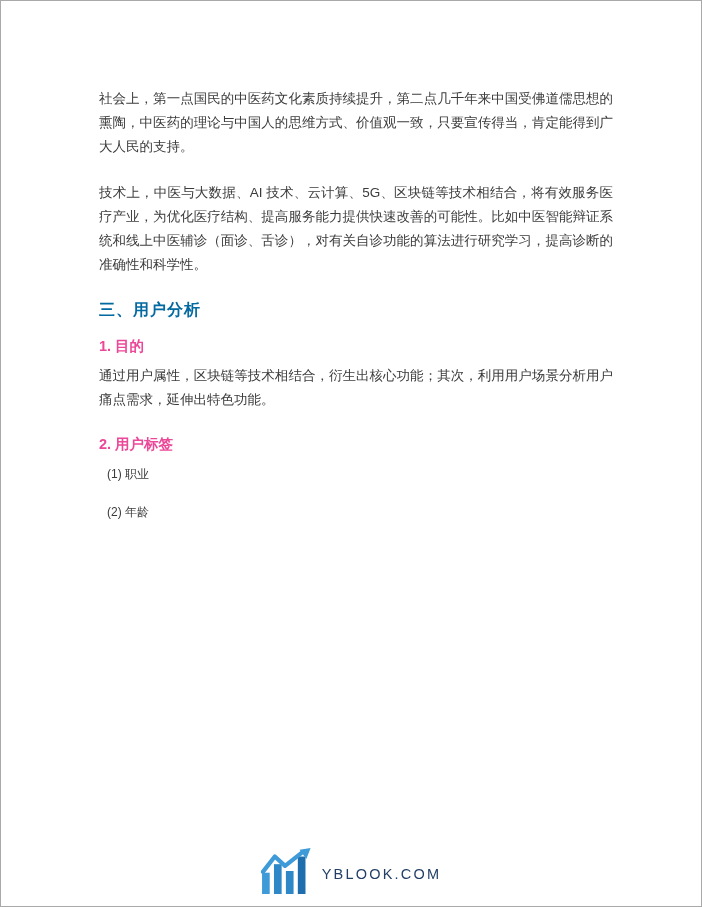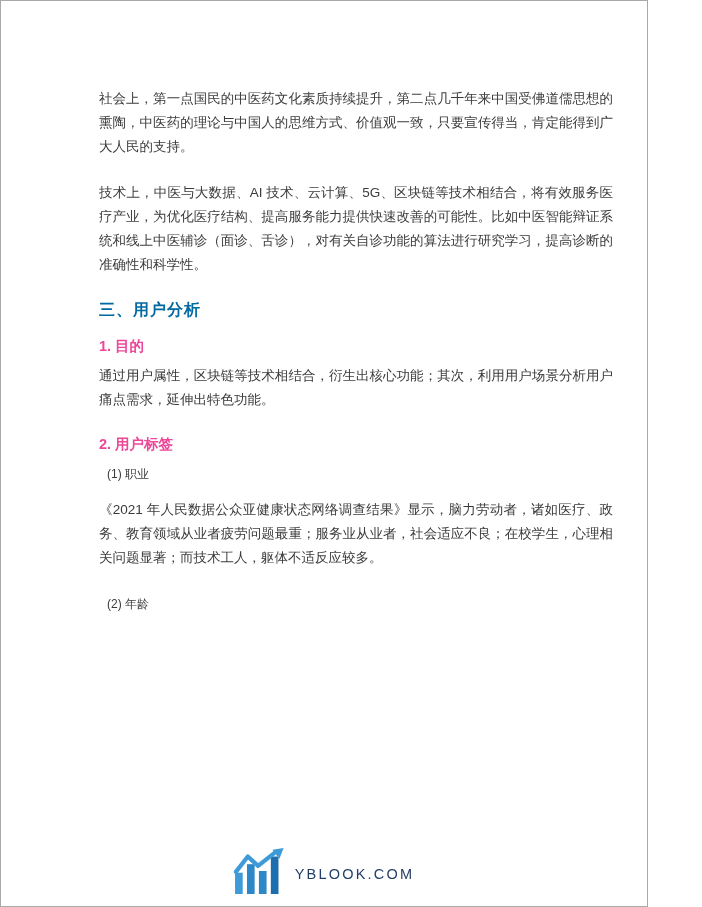--- a/index.html
+++ b/index.html
@@ -3,21 +3,21 @@
 <meta charset="utf-8">
 <style>
   html, body {
     margin: 0;
     padding: 0;
     background: #ffffff;
     font-family: "Liberation Sans", "DejaVu Sans", sans-serif;
   }
   .page {
     position: relative;
-    width: 648px;
+    width: 702px;
     height: 907px;
     box-sizing: border-box;
     background: #ffffff;
     border: 1px solid #a9a9a9;
     overflow: hidden;
   }
   .content {
     position: absolute;
     top: 0;
     left: 98px;
@@ -107,21 +107,20 @@
     <h2 class="h-section">三、用户分析</h2>
 
     <h3 class="h-sub">1. 目的</h3>
 
     <p class="para">通过用户属性，区块链等技术相结合，衍生出核心功能；其次，利用用户场景分析用户痛点需求，延伸出特色功能。</p>
 
     <h3 class="h-sub">2. 用户标签</h3>
 
     <p class="list-label">(1) 职业</p>
 
-    <p class="para">《2021 年人民数据公众亚健康状态网络调查结果》显示，脑力劳动者，诸如医疗、政务、教育领域从业者疲劳问题最重；服务业从业者，社会适应不良；在校学生，心理相关问题显著；而技术工人，躯体不适反应较多。</p>
 
     <p class="list-label last">(2) 年龄</p>
 
   </div>
 
   <div class="watermark">
     <span>
       <svg class="wm-icon" viewBox="0 0 60 54" xmlns="http://www.w3.org/2000/svg" aria-hidden="true">
         <rect x="1" y="29" width="9" height="25" fill="#3e9bd8"></rect>
         <rect x="15" y="19" width="9" height="35" fill="#2e87c6"></rect>

